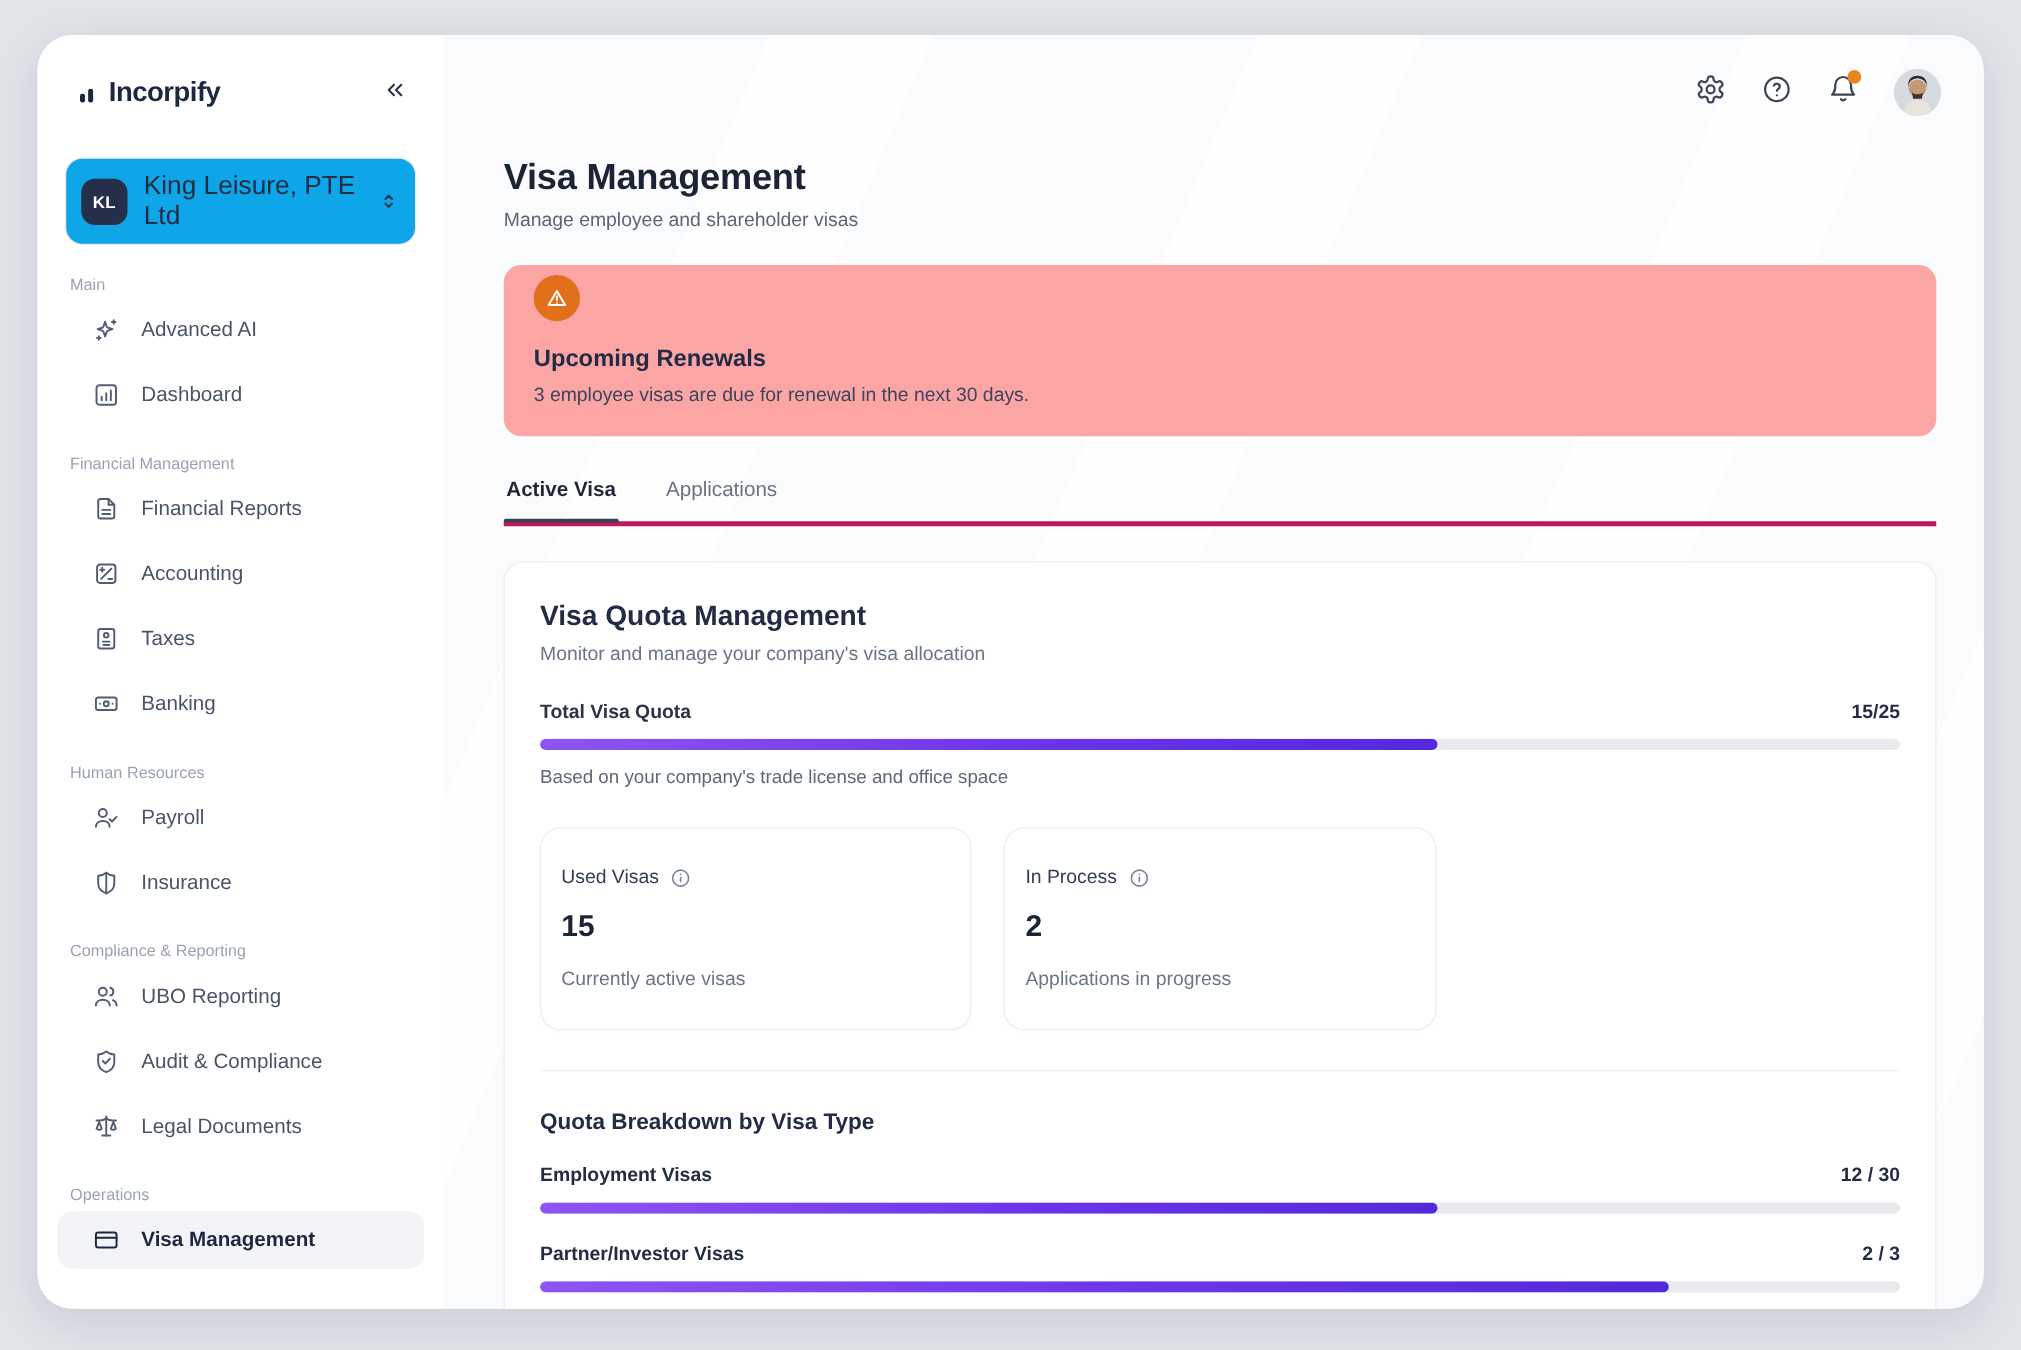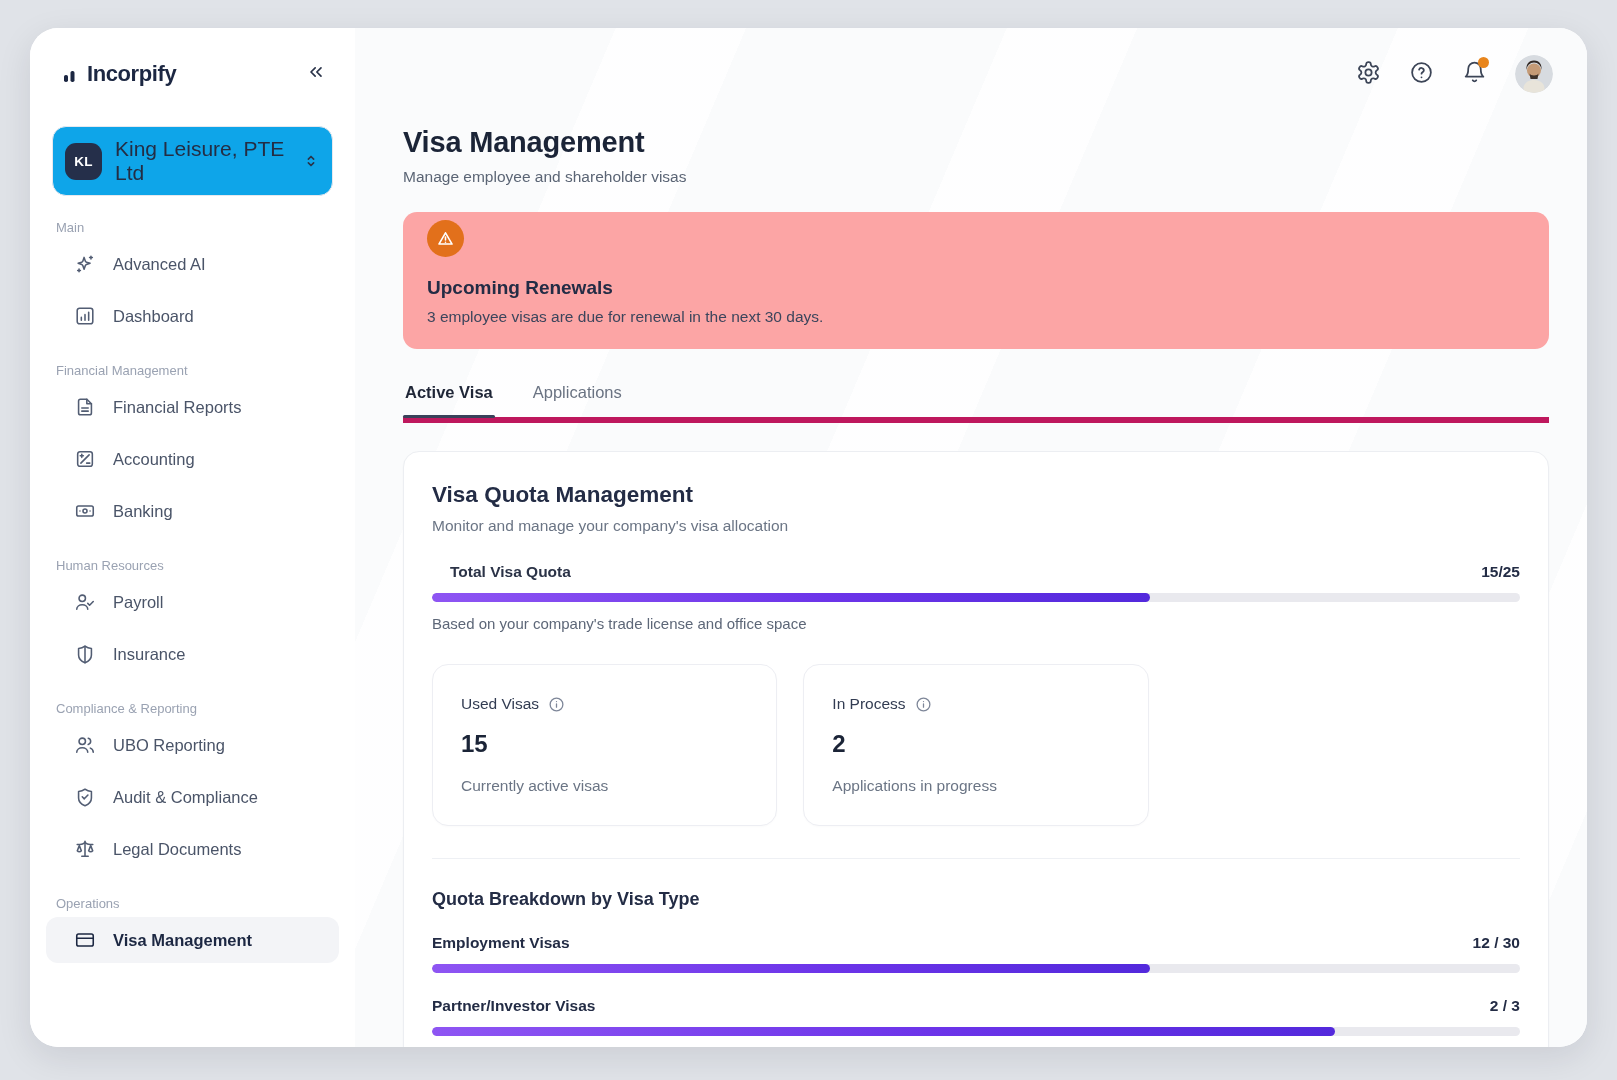--- a/index.html
+++ b/index.html
@@ -51,38 +51,38 @@
 
   .content { padding:6px 38px 0 48px; }
   .page-title { font-size:29px; font-weight:700; color:#1b2437; letter-spacing:-0.2px; }
   .page-subtitle { margin-top:9px; font-size:15.5px; color:#5b6575; }
 
   .banner { margin-top:26px; background:#fca5a5; border-radius:14px; padding:5px 24px 23px; display:flex; gap:20px; align-items:flex-start;flex-direction:column; }
   .banner-icon { width:37px; height:37px; border-radius:50%; background:#e2701b; color:#fff; display:flex; align-items:center; justify-content:center; flex:0 0 auto; margin-top:3px; }
   .banner-title { font-size:19px; font-weight:700; color:#232c45; }
   .banner-msg { margin-top:9px; font-size:15.5px; color:#3c455c; }
 
-  .tabs { margin-top:24px; display:flex; gap:36px; border-bottom:6px solid #be185d; }
+  .tabs { margin-top:24px; display:flex; gap:36px; border-bottom:4px solid #be185d; }
   .tab { position:relative; padding:10px 2px 15px; font-size:16.5px; color:#6a7382; cursor:pointer; }
   .tab.active { color:#1f2637; font-weight:700; }
   .tab.active::after { content:""; position:absolute; left:0; right:0; bottom:-1px; height:3px; border-radius:2px; background:#39415a; }
 
   .card { margin-top:28px; background:#fff; border:1px solid #eceef2; border-radius:16px; padding:30px 28px 40px; box-shadow:0 1px 2px rgba(16,24,40,.03); }
   .card-title { font-size:22.5px; font-weight:700; color:#232c45; }
   .card-sub { margin-top:9px; font-size:15.5px; color:#6b7585; }
 
   .quota-row { margin-top:28px; display:flex; justify-content:space-between; align-items:baseline; }
-  .quota-label { font-size:15.5px; font-weight:600; color:#2b3347;margin-left:18px; }
+  .quota-label { font-size:15.5px; font-weight:600; color:#2b3347; }
   .quota-value { font-size:15.5px; font-weight:600; color:#232c45; }
   .bar { margin-top:12px; height:9px; border-radius:5px; background:#e9e9ee; overflow:hidden; }
   .bar-fill { height:100%; border-radius:5px; background:linear-gradient(90deg,#8e55f3 0%,#6c34e9 55%,#5329dc 100%); }
   .quota-caption { margin-top:13px; font-size:15px; color:#5d6778; }
 
   .stats { margin-top:32px; display:grid; grid-template-columns:repeat(3,1fr); gap:26px; }
-  .stat { border:1px solid #edeef3; border-radius:16px; background:#fff; padding:30px 28px; box-shadow:0 1px 2px rgba(16,24,40,.02); }
+  .stat { border:1px solid #edeef3; border-radius:16px; background:#fff; padding:30px 16px; box-shadow:0 1px 2px rgba(16,24,40,.02); }
   .stat-label { display:flex; align-items:center; gap:9px; font-size:15.5px; color:#323c52; }
   .stat-label .info { color:#7d8698; display:flex; cursor:pointer; }
   .stat-value { margin-top:17px; font-size:24px; font-weight:700; color:#1b2437; }
   .stat-desc { margin-top:19px; font-size:15.5px; color:#6b7585; }
 
   .divider { margin-top:32px; border-top:1px solid #eef0f4; }
   .breakdown-title { margin-top:30px; font-size:18px; font-weight:700; color:#232c45; }
   .bk-row { margin-top:24px; }
   .bk-head { display:flex; justify-content:space-between; align-items:baseline; }
   .bk-label { font-size:15.5px; font-weight:600; color:#232c45; }
@@ -166,20 +166,30 @@
           <path d="m16.5 7.5-9 9"></path>
             <path d="M8.5 6.8v3.4M6.8 8.5h3.4"></path>
             <path d="M13.8 16.5h3.4"></path>
         </svg>
       </span>
       <span>Accounting</span>
     </div>
     <div class="nav-item">
       <span class="nav-ic">
         <svg width="22" height="22" viewBox="0 0 24 24" fill="none" stroke="currentColor" stroke-width="1.7" stroke-linecap="round" stroke-linejoin="round">
+          <rect x="5" y="3.5" width="14" height="17" rx="2"></rect>
+          <circle cx="12" cy="9" r="2"></circle>
+            <path d="M9 14.5h6M9.5 17.5h5"></path>
+        </svg>
+      </span>
+      <span>Taxes</span>
+    </div>
+    <div class="nav-item">
+      <span class="nav-ic">
+        <svg width="22" height="22" viewBox="0 0 24 24" fill="none" stroke="currentColor" stroke-width="1.7" stroke-linecap="round" stroke-linejoin="round">
           <rect x="3" y="6.5" width="18" height="11" rx="2"></rect>
           <circle cx="12" cy="12" r="2.2"></circle>
             <path d="M6.5 12h.01M17.5 12h.01"></path>
         </svg>
       </span>
       <span>Banking</span>
     </div>
 
     <div class="nav-section-label">Human Resources</div>
 

